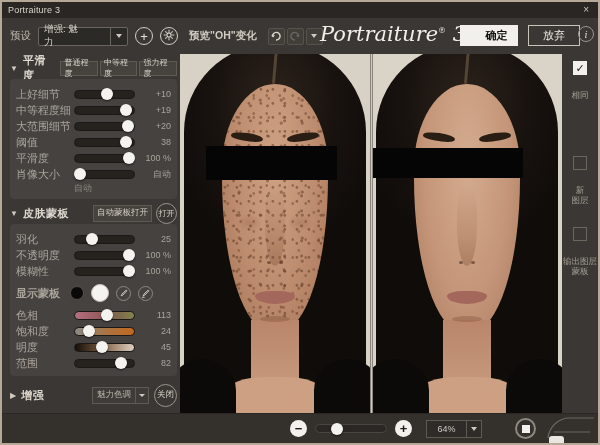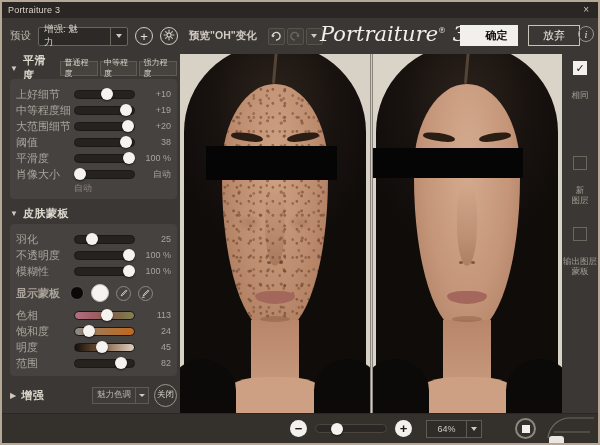--- a/index.html
+++ b/index.html
@@ -228,20 +228,24 @@
               <div class="thumb" style="left: 8%;"></div>
             </div>
           <span class="sval">自动</span>
         </div>
         <div class="sub-auto">自动</div>
       </div>
 
       <div class="sec-head" style="margin-top:5px;">
         <span class="tri">▼</span>
         <span class="sec-title">皮肤蒙板</span>
+        <div class="chip-row" style="align-items:center;">
+          <div class="chip" style="height:17px;font-size:8.5px;">自动蒙板打开</div>
+          <div class="round-btn open-btn">打开</div>
+        </div>
       </div>
 
       <div class="group">
         <div class="srow">
           <span class="slbl">羽化</span>
           <div class="track">
               <div class="thumb" style="left: 28%;"></div>
             </div>
           <span class="sval">25</span>
         </div>

